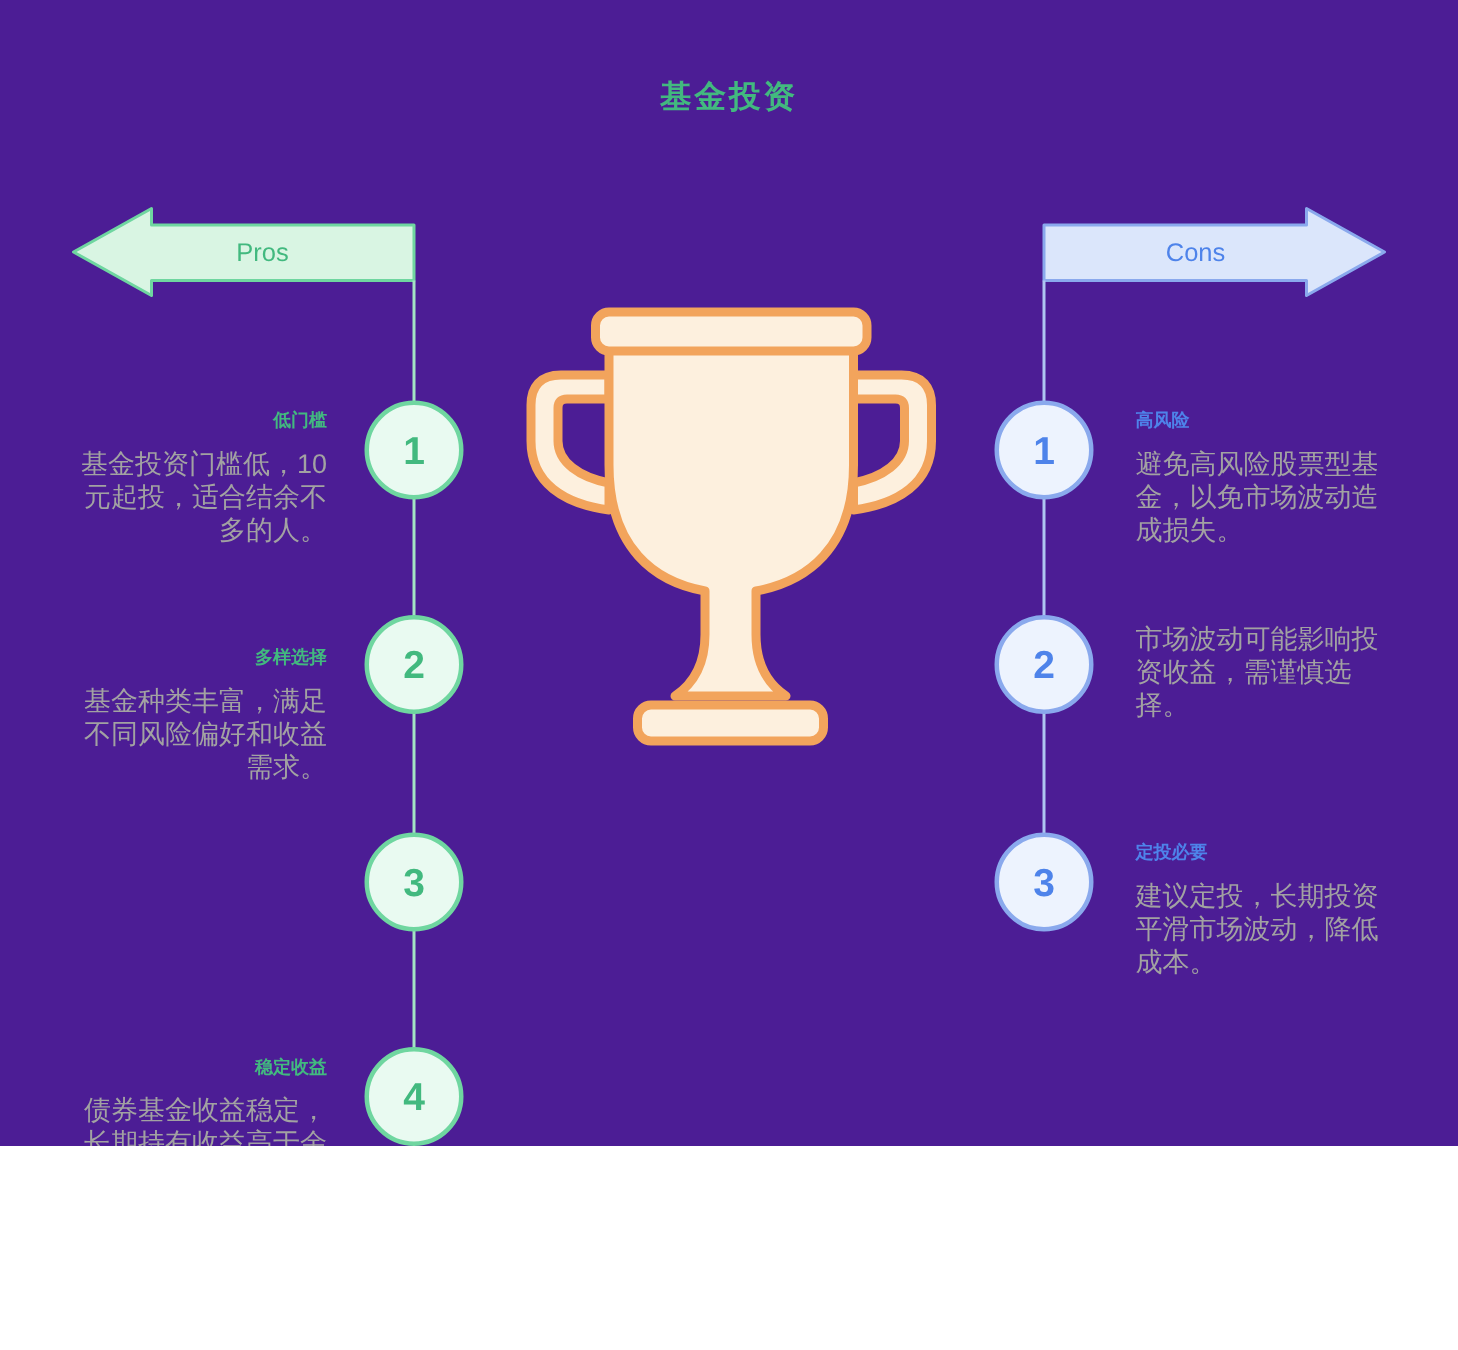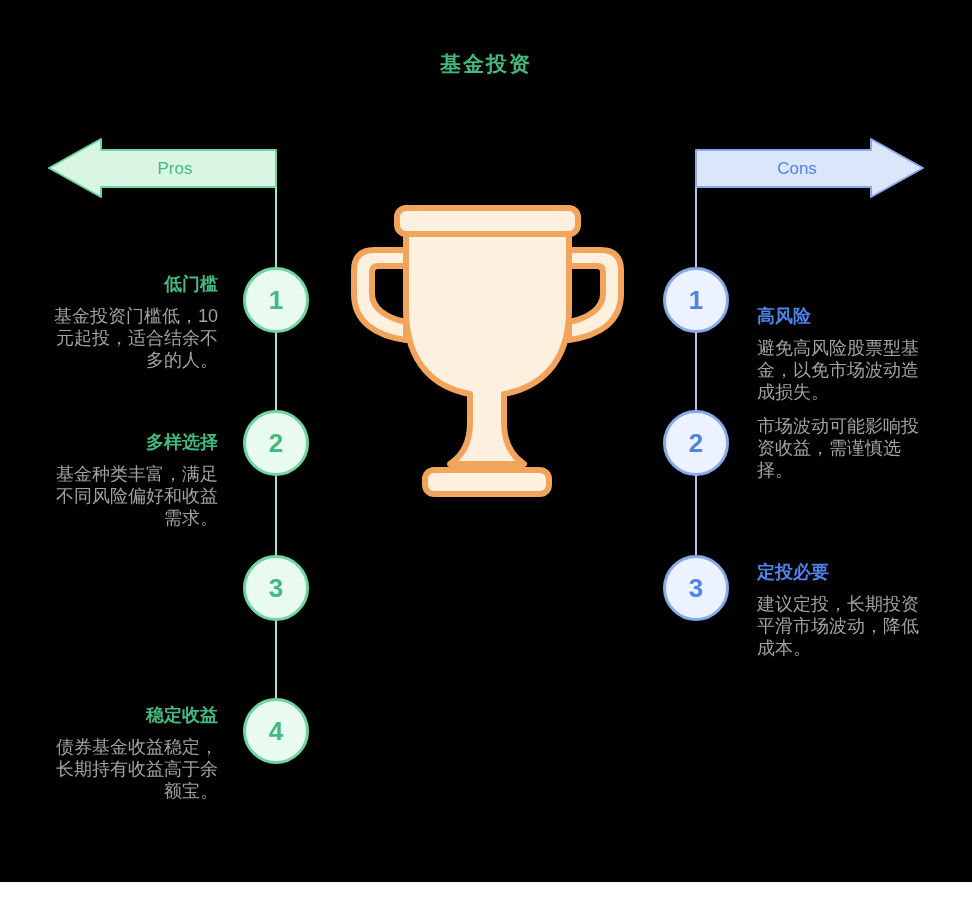--- a/index.html
+++ b/index.html
@@ -12,21 +12,21 @@
     --blue-border:#8aa9ed;
     --blue-light:#edf3fe;
     --blue-line:#aec5f2;
     --blue-arrow-fill:#dbe6fb;
     --gray-text:#a2a2a2;
     --orange:#f2a45c;
     --peach:#fdf0de;
   }
   *{margin:0;padding:0;box-sizing:border-box;}
   body{font-family:"Liberation Sans", sans-serif;background:#ffffff;}
-  .canvas{position:relative;width:972px;height:882px;background:#000000;overflow:hidden;}
+  .canvas{position:relative;width:972px;height:764px;background:#4c1d95;overflow:hidden;}
 
   .title{position:absolute;top:50px;left:0;width:100%;text-align:center;
          font-size:21px;font-weight:bold;color:var(--green-text);letter-spacing:2px;}
 
   .arrow-svg{position:absolute;top:136px;width:232px;height:64px;}
   .arrow-left{left:46px;}
   .arrow-right{left:694px;}
   .arrow-label{position:absolute;top:159px;height:20px;line-height:20px;
                font-size:17px;font-weight:normal;text-align:center;width:170px;}
   .pros-label{left:90px;color:var(--green-text);}
@@ -37,21 +37,21 @@
   .vline-right{left:695px;top:187px;height:401px;background:var(--blue-line);}
 
   .step-circle{position:absolute;width:66px;height:66px;border-radius:50%;
                display:flex;align-items:center;justify-content:center;
                font-size:26px;font-weight:bold;z-index:2;}
   .step-circle.green{background:var(--green-light);border:3px solid var(--green-border);color:var(--green-text);}
   .step-circle.blue{background:var(--blue-light);border:3px solid var(--blue-border);color:var(--blue-text);}
 
   .pro-item{position:absolute;left:50px;width:168px;text-align:right;z-index:2;}
   .con-item{position:absolute;left:757px;width:170px;text-align:left;z-index:2;}
-  .item-heading{font-size:18px;font-weight:bold;margin-bottom:9px;}
+  .item-heading{font-size:12px;font-weight:bold;margin-bottom:9px;}
   .pro-item .item-heading{color:var(--green-text);}
   .con-item .item-heading{color:var(--blue-text);}
   .item-body{font-size:18px;line-height:22px;color:var(--gray-text);}
 
   .trophy{position:absolute;left:340px;top:198px;width:295px;height:310px;z-index:1;}
 </style>
 </head>
 <body>
 
 <div class="canvas">
@@ -107,21 +107,21 @@
     <span>4</span>
   </div>
   <div class="pro-item" style="top:703px;">
     <div class="item-heading">稳定收益</div>
     <p class="item-body">债券基金收益稳定，长期持有收益高于余额宝。</p>
   </div>
 
   <div class="step-circle blue" style="left:663px;top:267px;">
     <span>1</span>
   </div>
-  <div class="con-item" style="top:272px;margin-top:32px;">
+  <div class="con-item" style="top:272px;">
     <div class="item-heading">高风险</div>
     <p class="item-body">避免高风险股票型基金，以免市场波动造成损失。</p>
   </div>
 
   <div class="step-circle blue" style="left:663px;top:410px;">
     <span>2</span>
   </div>
   <div class="con-item" style="top:415px;">
     <p class="item-body">市场波动可能影响投资收益，需谨慎选择。</p>
   </div>

